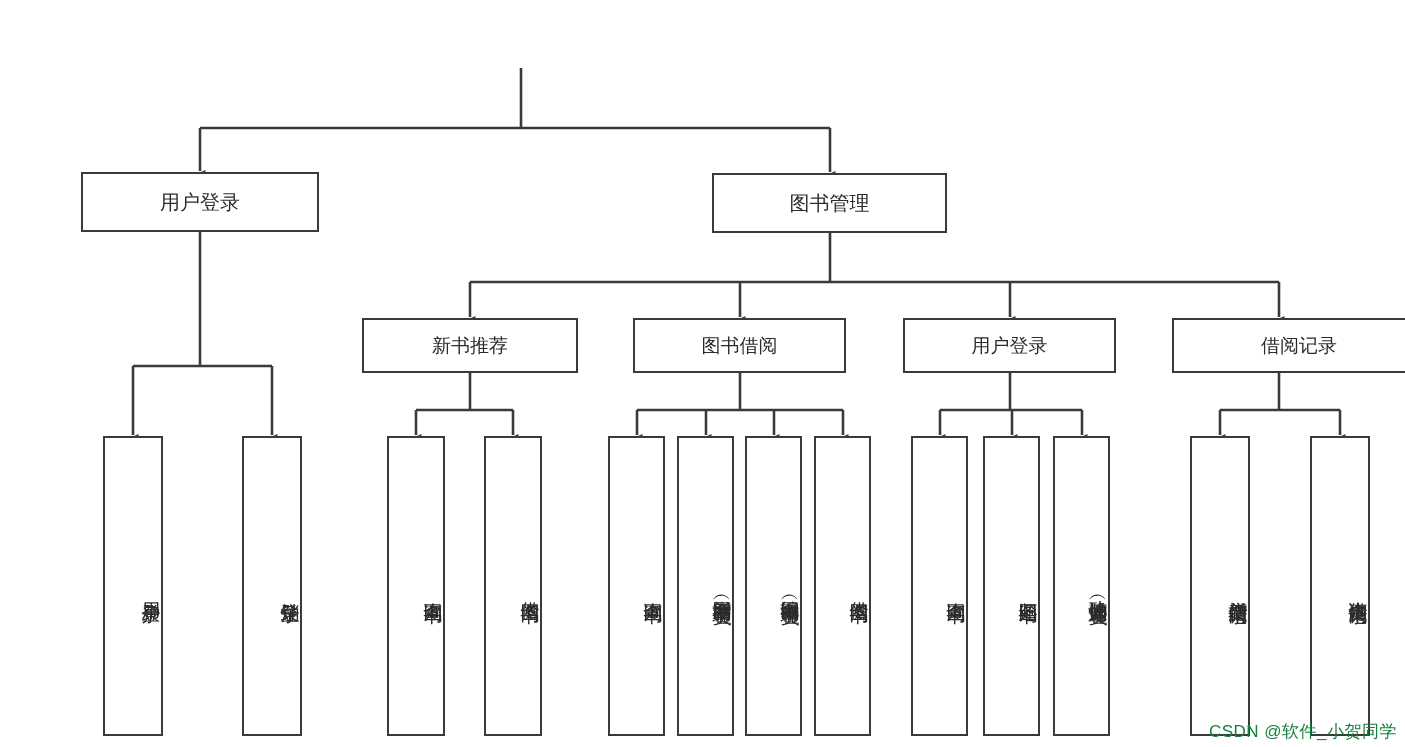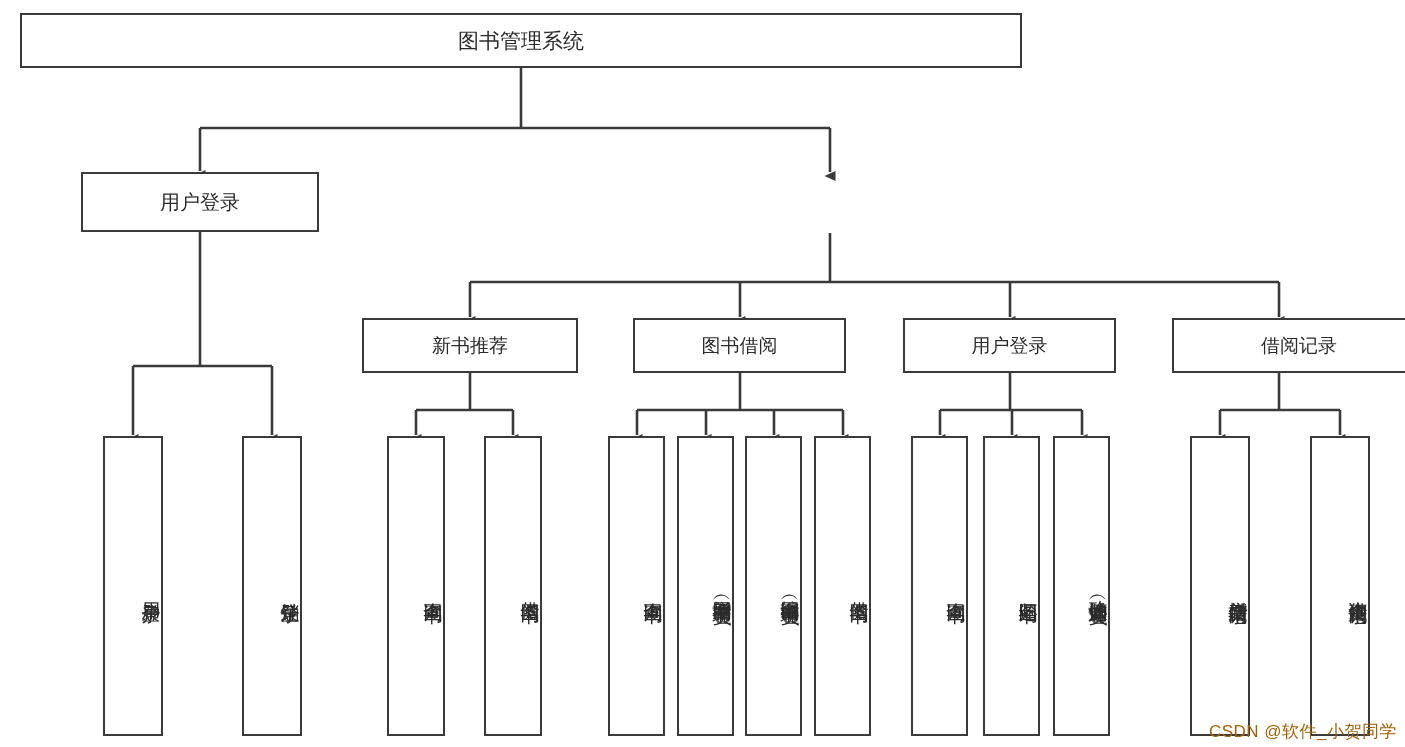--- a/index.html
+++ b/index.html
@@ -50,21 +50,21 @@
     justify-content: center;
     padding-top: 6px;
     letter-spacing: 1px;
     line-height: 1.06;
   }
   #watermark {
     position: absolute;
     right: 8px;
     bottom: 4px;
     font-size: 17px;
-    color: #a16207;
+    color: #15803d;
     letter-spacing: 0.5px;
     z-index: 3;
     user-select: none;
   }
 </style>
 </head>
 <body>
 
 <div id="canvas">
 
@@ -104,23 +104,23 @@
         <path d="M940,410 L940,435" marker-end="url(#arrow)"></path>
         <path d="M1012,410 L1012,435" marker-end="url(#arrow)"></path>
         <path d="M1082,410 L1082,435" marker-end="url(#arrow)"></path>
         <path d="M1279,373 L1279,410"></path>
         <path d="M1220,410 L1340,410"></path>
         <path d="M1220,410 L1220,435" marker-end="url(#arrow)"></path>
         <path d="M1340,410 L1340,435" marker-end="url(#arrow)"></path>
       </g>
   </svg>
 
-  <div class="node root" style="left: 20px; top: 13px; width: 1002px; height: 55px;">图书管理系统</div>
 
   <div class="node level1" style="left: 81px; top: 172px; width: 238px; height: 60px;">用户登录</div>
+  <div class="node level1" style="left: 712px; top: 173px; width: 235px; height: 60px;">图书管理</div>
 
   <div class="node level2" style="left: 633px; top: 318px; width: 213px; height: 55px;">图书借阅</div>
   <div class="node level2" style="left: 362px; top: 318px; width: 216px; height: 55px;">新书推荐</div>
   <div class="node level2" style="left: 903px; top: 318px; width: 213px; height: 55px;">用户登录</div>
   <div class="node level2" style="left: 1172px; top: 318px; width: 254px; height: 55px;">借阅记录</div>
 
   <div class="node leaf" style="left: 103px; top: 436px; width: 60px; height: 300px;">用户登录</div>
   <div class="node leaf" style="left: 242px; top: 436px; width: 60px; height: 300px;">注销登录</div>
   <div class="node leaf" style="left: 387px; top: 436px; width: 58px; height: 300px;">查询图书</div>
   <div class="node leaf" style="left: 484px; top: 436px; width: 58px; height: 300px;">借阅图书</div>

